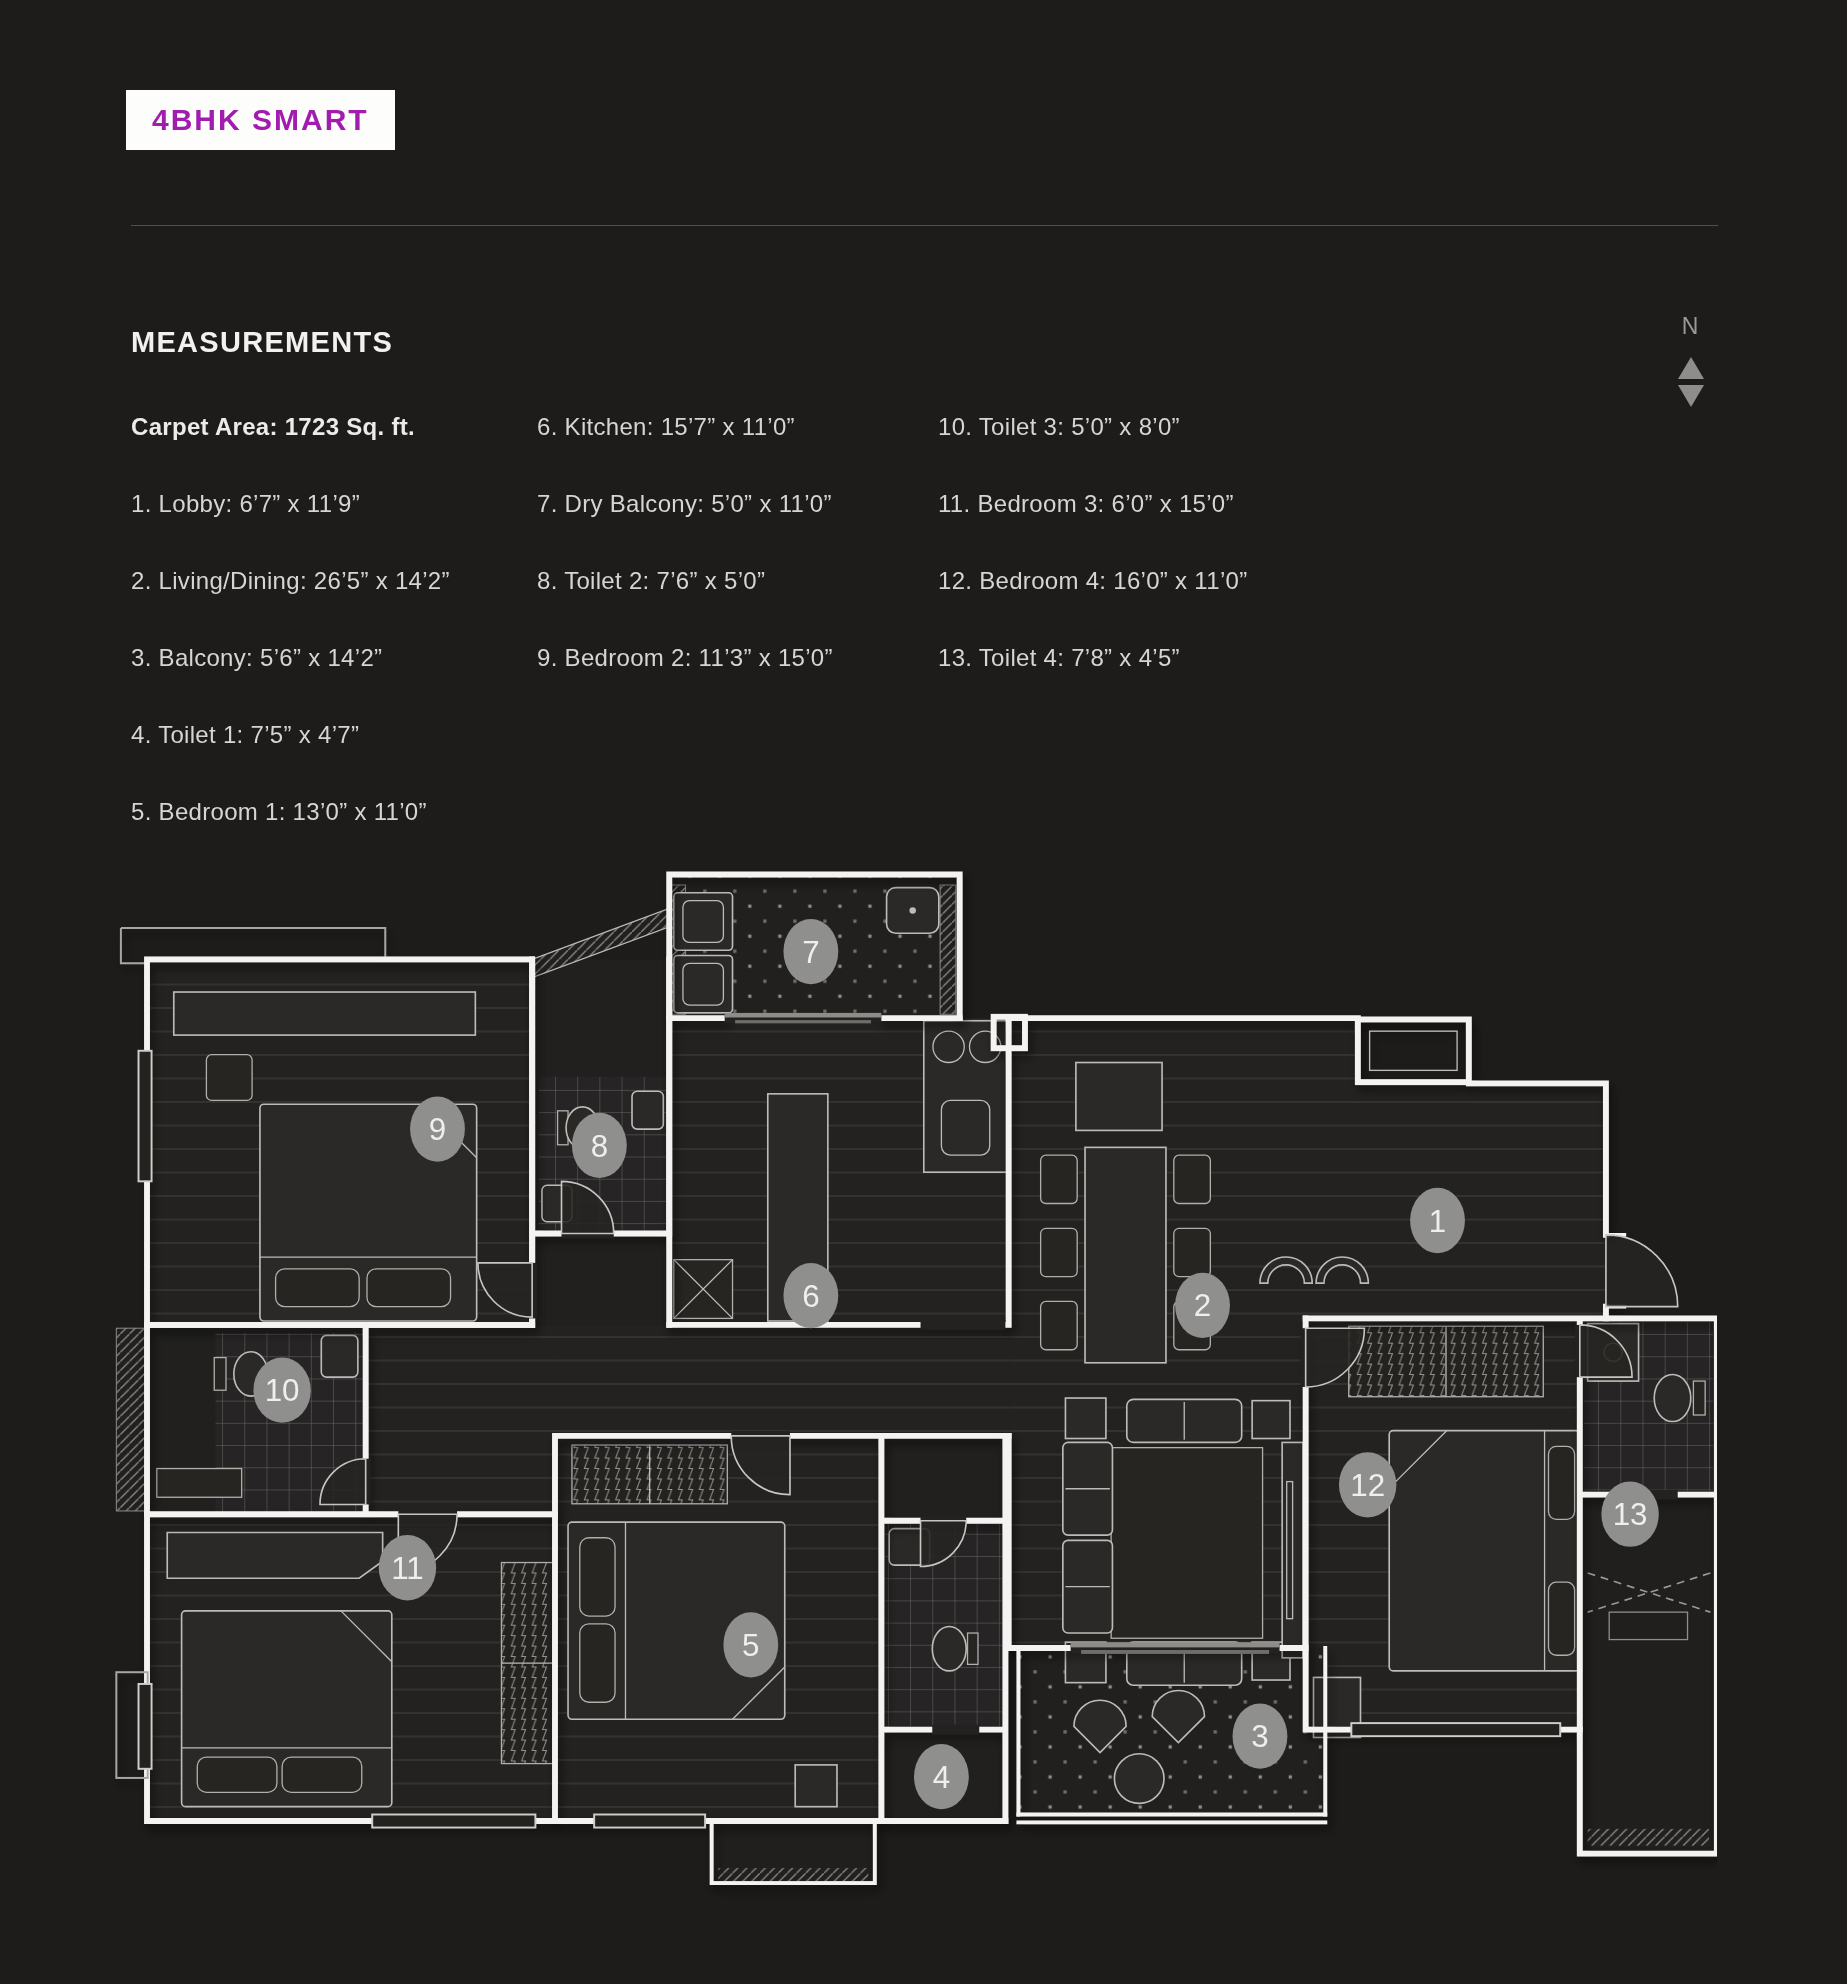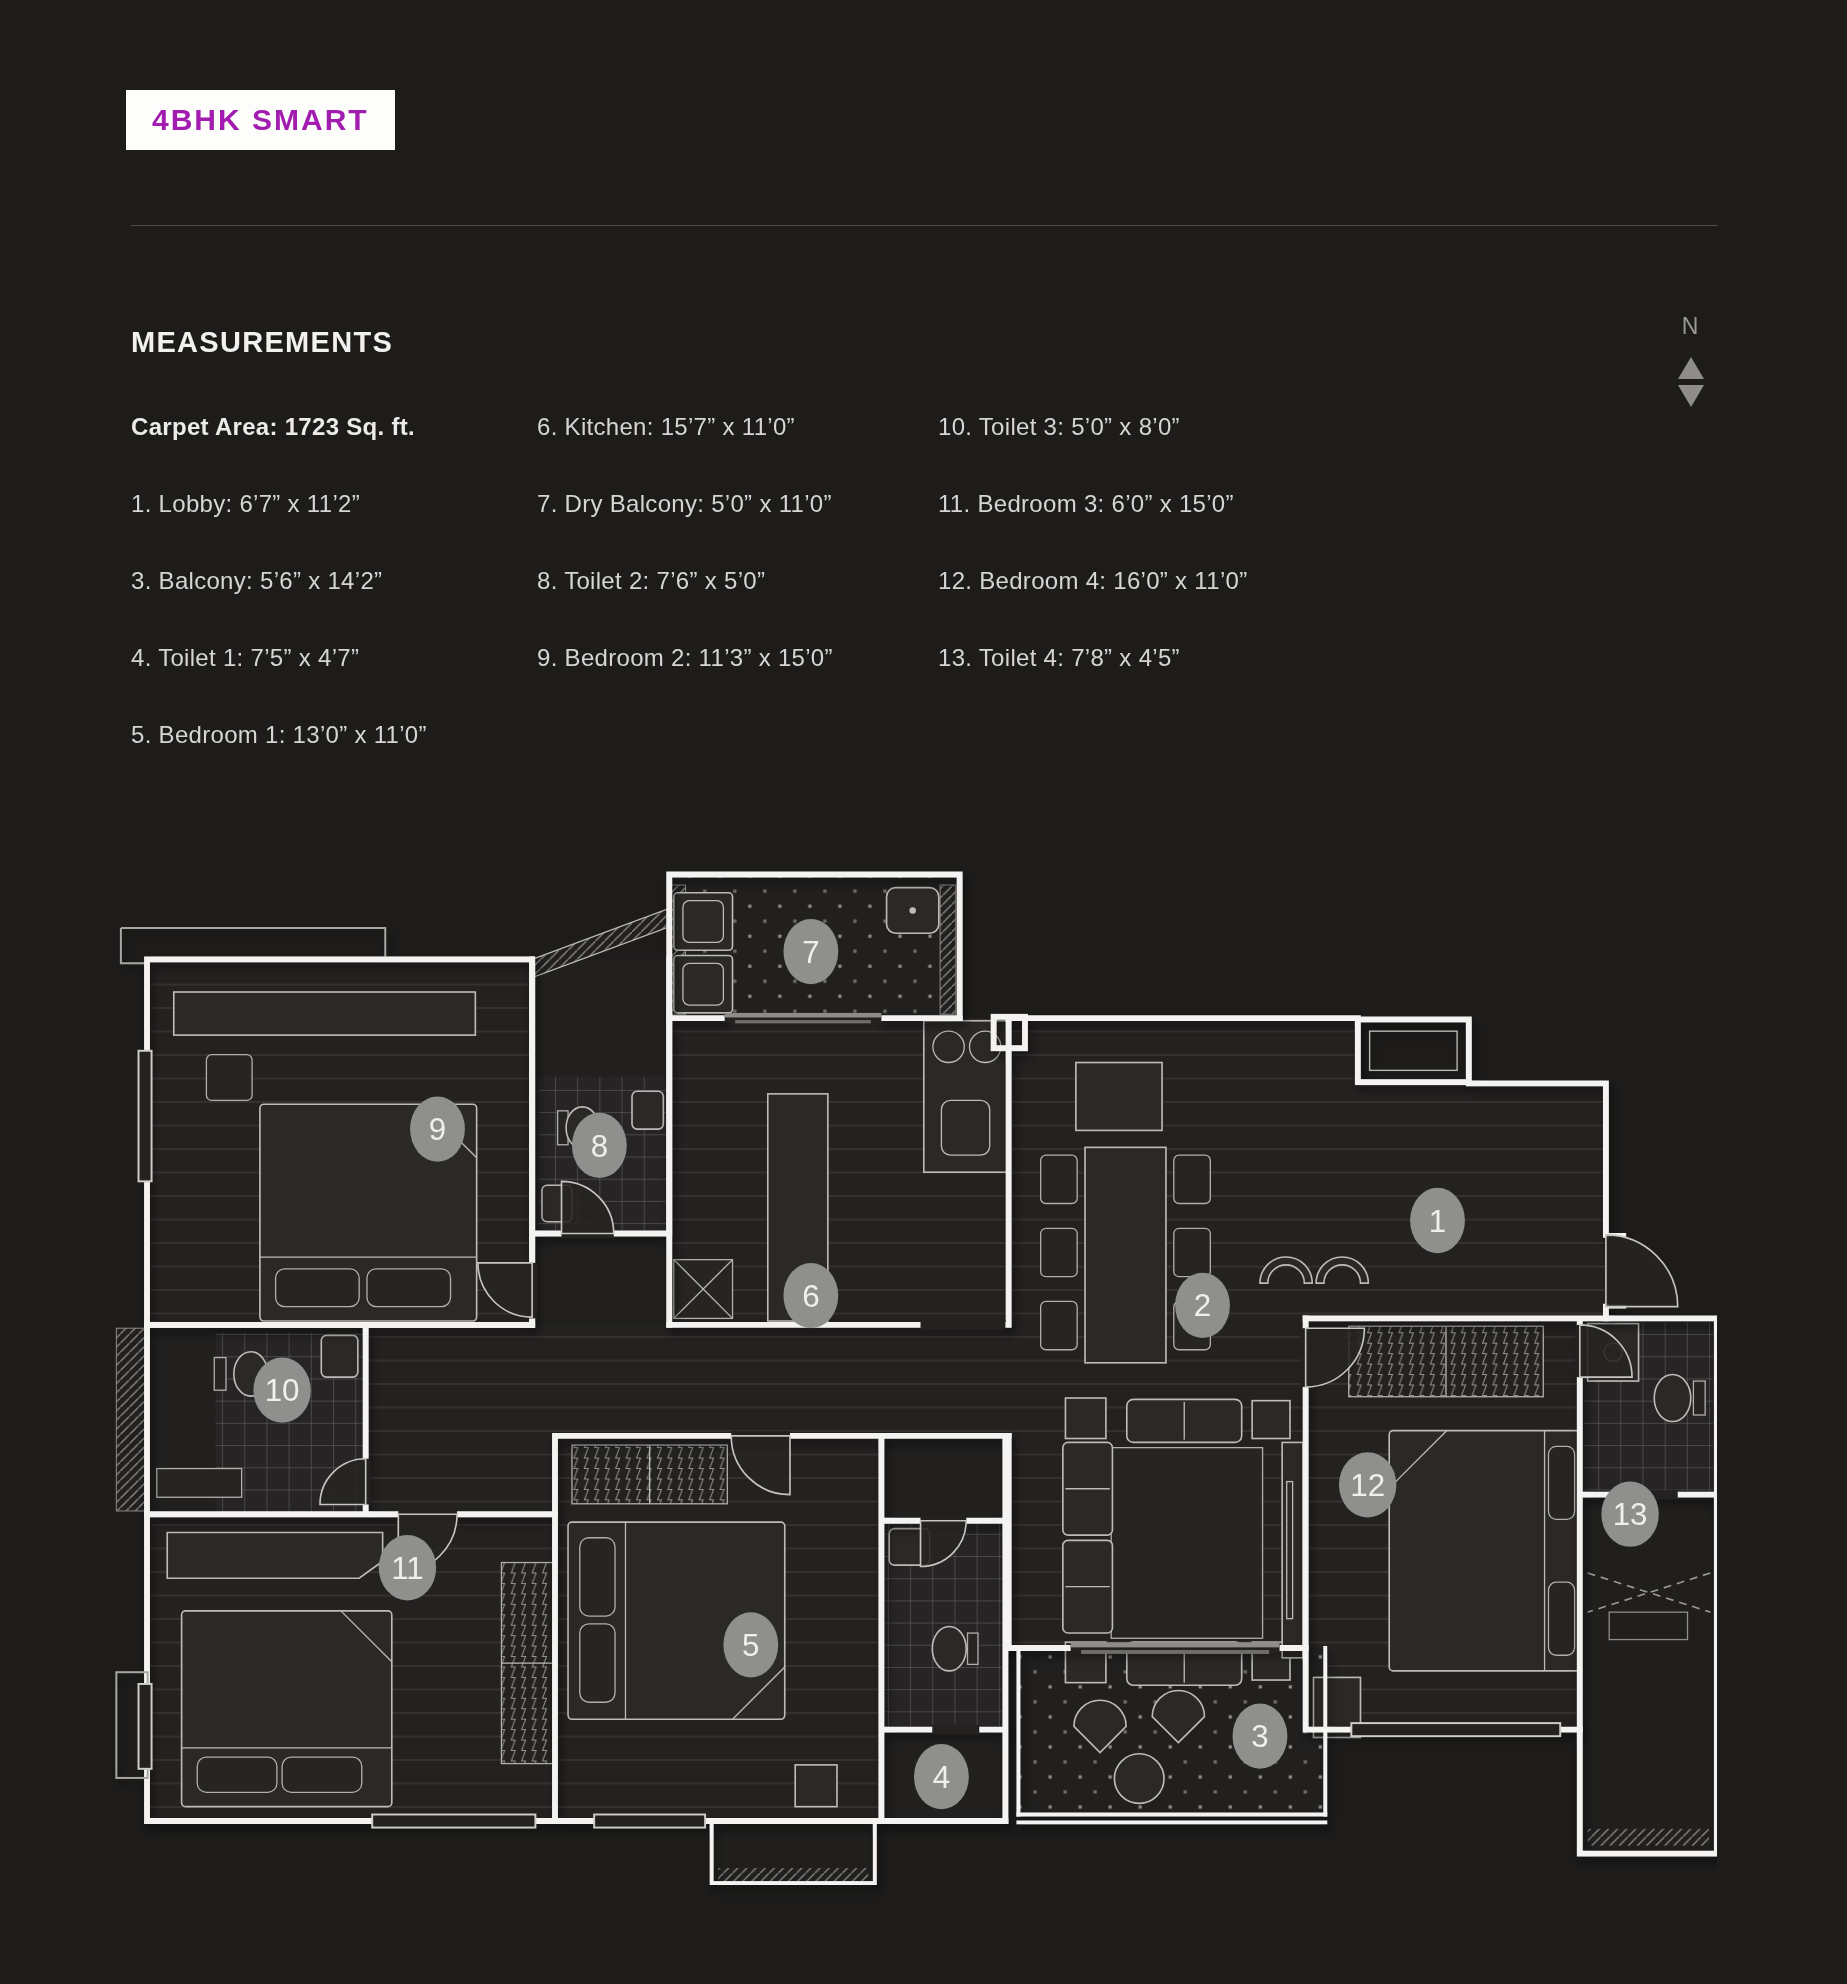--- a/index.html
+++ b/index.html
@@ -48,21 +48,22 @@
 </style>
 </head>
 <body>
 
 <div class="badge">4BHK SMART</div>
 <div class="divider"></div>
 <div class="m-title">MEASUREMENTS</div>
 
 <div class="m-col c0">
   <div class="m-item strong">Carpet Area: 1723 Sq. ft.</div>
-  <div class="m-item">1. Lobby: 6’7” x 11’2”</div>
+  <div class="m-item">1. Lobby: 6’7” x 11’9”</div>
+  <div class="m-item">2. Living/Dining: 26’5” x 14’2”</div>
   <div class="m-item">3. Balcony: 5’6” x 14’2”</div>
   <div class="m-item">4. Toilet 1: 7’5” x 4’7”</div>
   <div class="m-item">5. Bedroom 1: 13’0” x 11’0”</div>
 </div>
 <div class="m-col c1">
   <div class="m-item">6. Kitchen: 15’7” x 11’0”</div>
   <div class="m-item">7. Dry Balcony: 5’0” x 11’0”</div>
   <div class="m-item">8. Toilet 2: 7’6” x 5’0”</div>
   <div class="m-item">9. Bedroom 2: 11’3” x 15’0”</div>
 </div>

